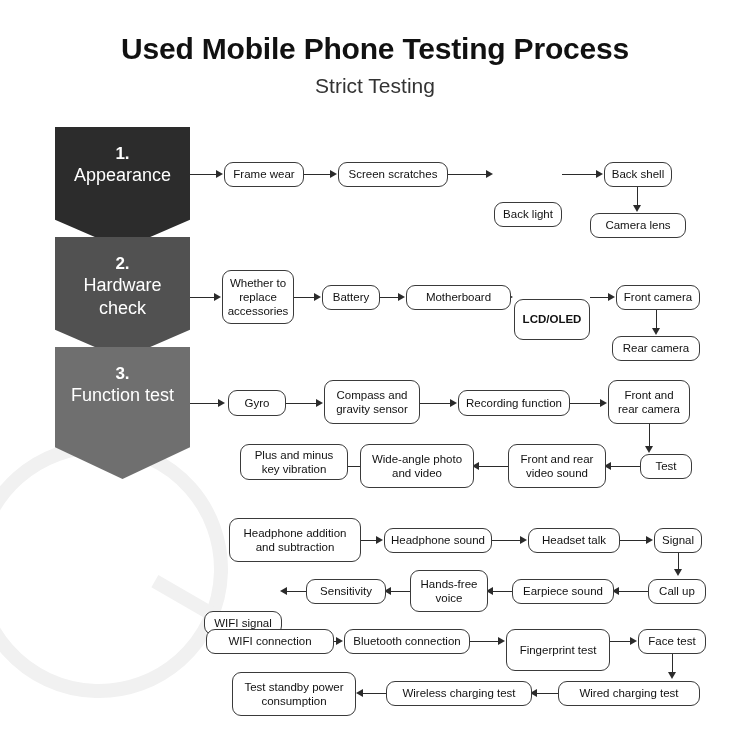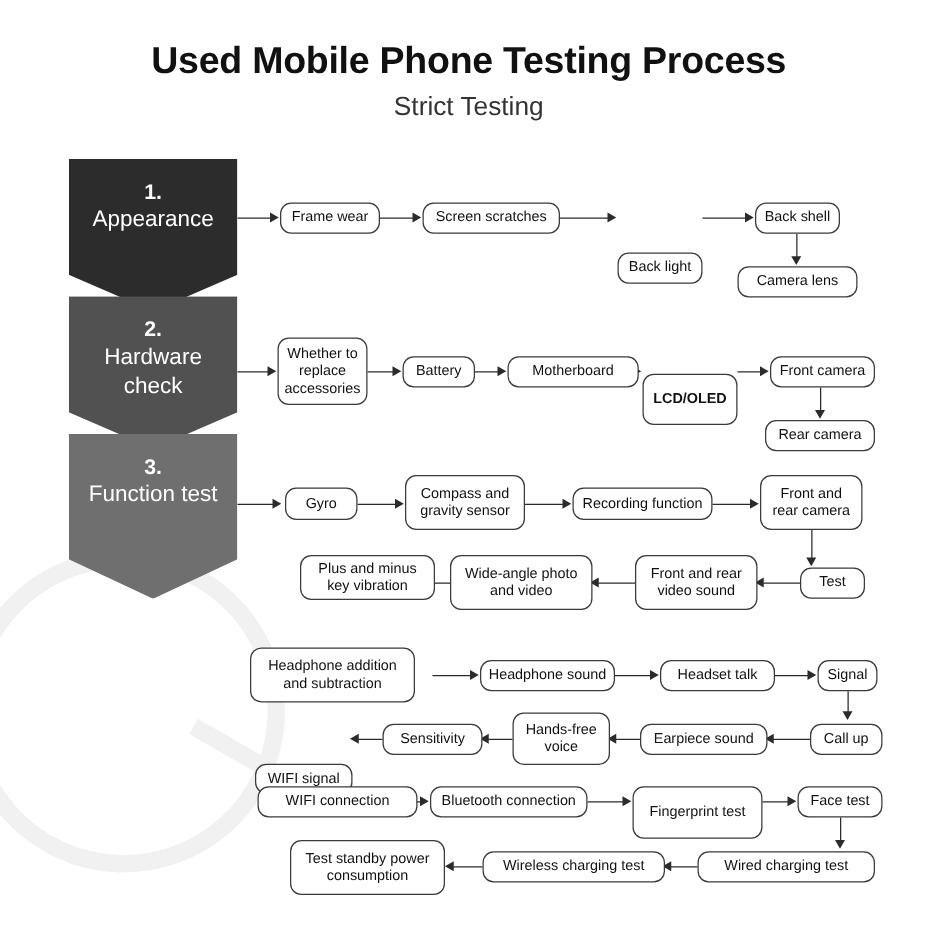--- a/index.html
+++ b/index.html
@@ -271,21 +271,21 @@
   <div class="ln h" style="left:474px; top:466px; width:34px;"></div>
   <div class="arrow l" style="left:472px; top:461.5px;"></div>
 
   <div class="box" style="left:360px; top:444px; width:114px; height:44px;">Wide-angle photo and video</div>
 
   <div class="ln h" style="left:326px; top:466px; width:34px;"></div>
   <div class="arrow l" style="left:324px; top:461.5px;"></div>
 
   <div class="box" style="left:216px; top:444px; width:108px; height:36px;margin-left:24px;">Plus and minus key vibration</div>
 
-  <div class="box" style="left:200px; top:518px; width:132px; height:44px;">Headphone  addition and subtraction</div>
+  <div class="box" style="left:229px; top:518px; width:132px; height:44px;">Headphone  addition and subtraction</div>
 
   <div class="ln h" style="left:346px; top:540px; width:32px;"></div>
   <div class="arrow r" style="left:376px; top:535.5px;"></div>
 
   <div class="box" style="left:384px; top:528px; width:108px; height:25px;">Headphone  sound</div>
 
   <div class="ln h" style="left:492px; top:540px; width:30px;"></div>
   <div class="arrow r" style="left:520px; top:535.5px;"></div>
 
   <div class="box" style="left:528px; top:528px; width:92px; height:25px;">Headset talk</div>

